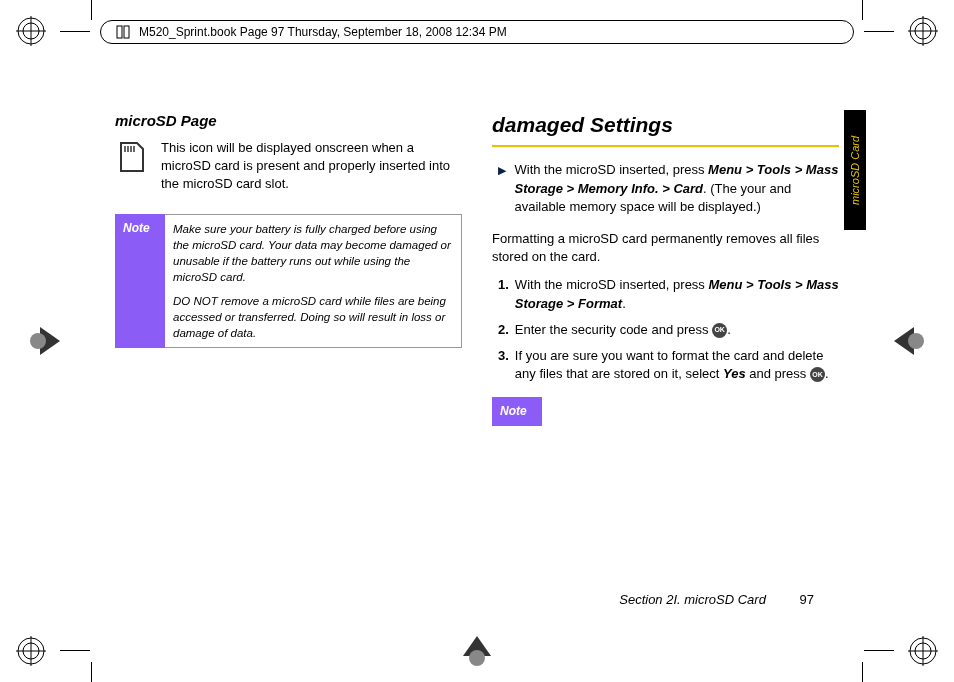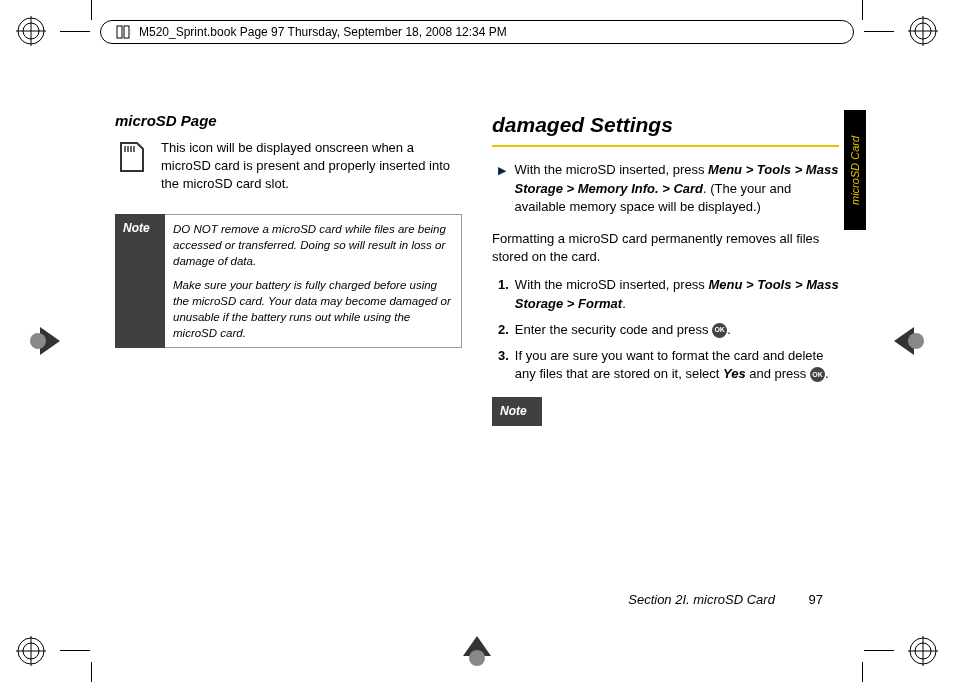--- a/index.html
+++ b/index.html
@@ -82,21 +82,21 @@
   }
   .sd-icon {
     width: 34px; height: 36px; flex-shrink: 0;
   }
   .icon-row p { flex: 1; }
   .note-box {
     display: flex;
     margin-bottom: 20px;
   }
   .note-label {
-    background: #404040;
+    background: #8b5cf6;
     color: #fff;
     font-weight: bold;
     font-style: italic;
     font-size: 12px;
     padding: 6px 8px;
     width: 50px;
     flex-shrink: 0;
   }
   .note-body {
     border: 1px solid #999;
@@ -166,21 +166,21 @@
     display: flex;
     align-items: center;
     justify-content: center;
     writing-mode: vertical-rl;
     transform: rotate(180deg);
   }
   
   .footer {
     position: absolute;
     bottom: 75px;
-    right: 131px;
+    right: 140px;
     font-style: italic;
     font-size: 13px;
   }
   .footer .pg {
     font-style: normal;
     margin-left: 30px;
   }
 </style>
 </head>
 <body>
@@ -254,22 +254,22 @@
         <line x1="10" y1="7" x2="10" y2="13" stroke="#333" stroke-width="1.5"></line>
         <line x1="13" y1="7" x2="13" y2="13" stroke="#333" stroke-width="1.5"></line>
         <line x1="16" y1="7" x2="16" y2="13" stroke="#333" stroke-width="1.5"></line>
         <line x1="19" y1="7" x2="19" y2="13" stroke="#333" stroke-width="1.5"></line>
       </svg>
       <p>This icon will be displayed onscreen when a microSD card is present and properly inserted into the microSD card slot.</p>
     </div>
     <div class="note-box">
       <div class="note-label">Note</div>
       <div class="note-body">
+        <p>Make sure your battery is fully charged before using the microSD card. Your data may become damaged or unusable if the battery runs out while using the microSD card.</p>
         <p>DO NOT remove a microSD card while files are being accessed or transferred. Doing so will result in loss or damage of data.</p>
-        <p>Make sure your battery is fully charged before using the microSD card. Your data may become damaged or unusable if the battery runs out while using the microSD card.</p>
       </div>
     </div>
   </div>
 
   <div class="col">
     <div class="h1">damaged Settings</div>
     <div class="h1-underline"></div>
 
     <div class="bullet-row">
       <span class="bullet-mark">▶</span>

